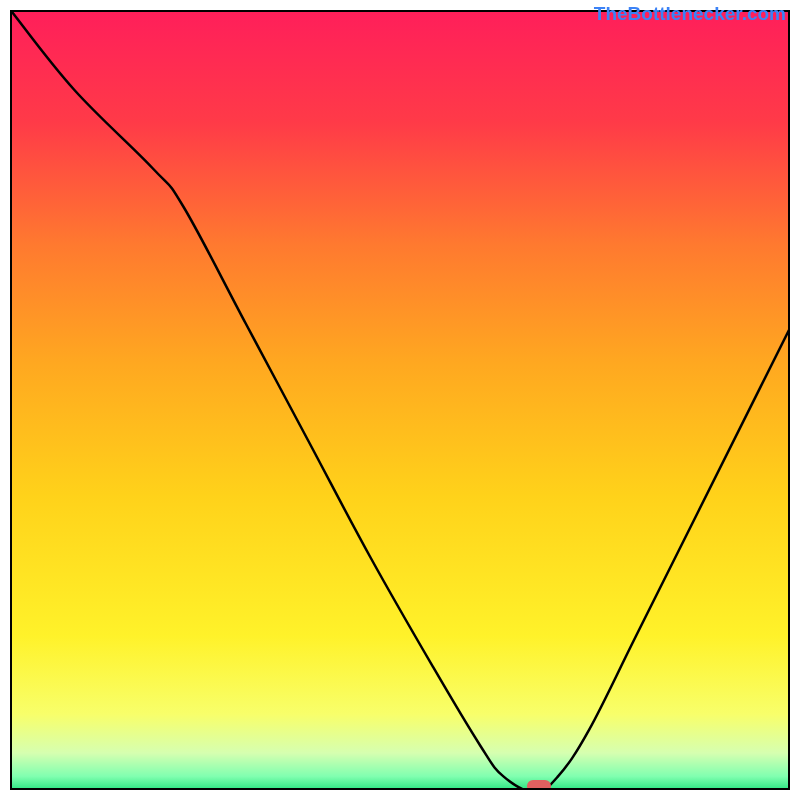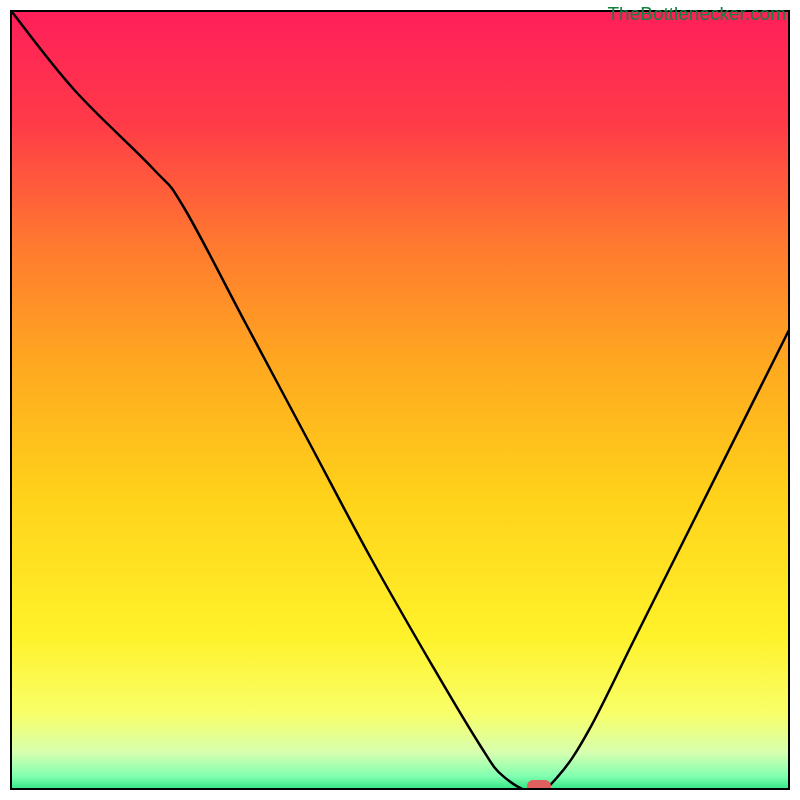--- a/index.html
+++ b/index.html
@@ -41,22 +41,22 @@
     height: 12px;
     border-radius: 6px;
     transform: translate(-50%, -50%);
     z-index: 2;
   }
   .attribution {
     position: absolute;
     top: 3px;
     right: 14px;
     font-size: 19px;
-    font-weight: 400;
-    color: #15803d;
+    font-weight: 700;
+    color: #3b82f6;
     z-index: 5;
     font-family: Arial, sans-serif;
   }
 </style>
 </head>
 <body>
 
 <div class="chart-wrap">
 
   <div class="attribution">TheBottlenecker.com</div>

